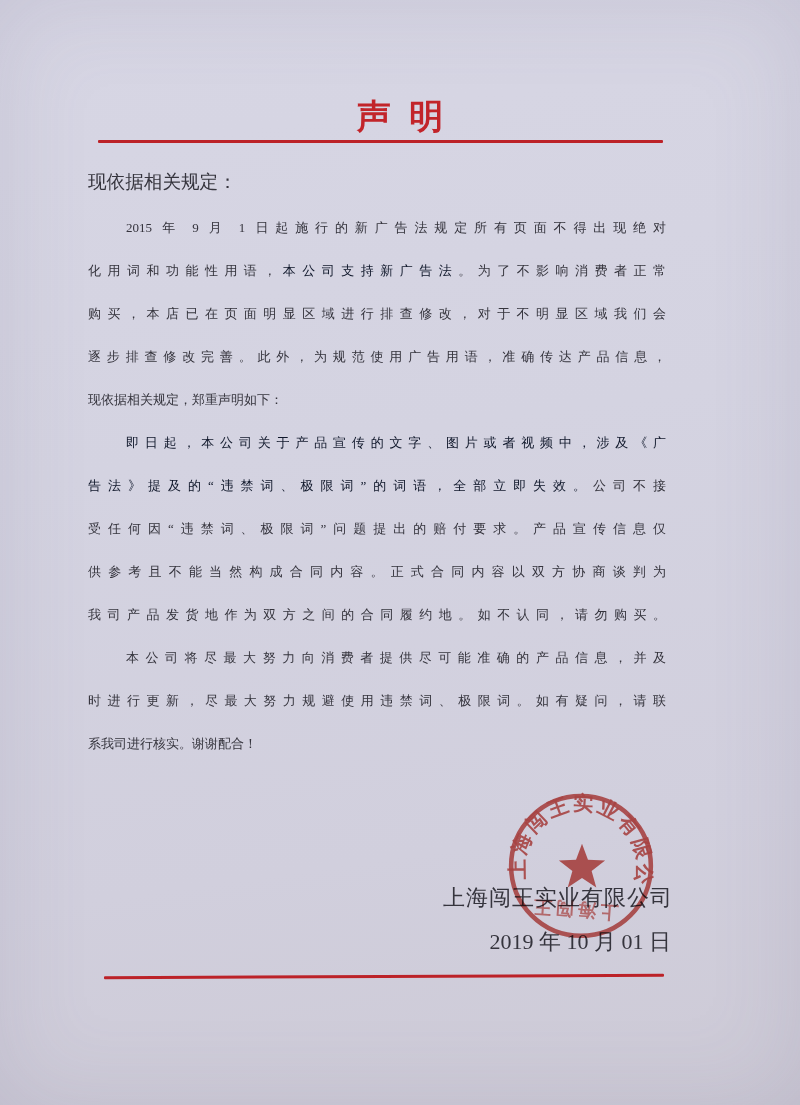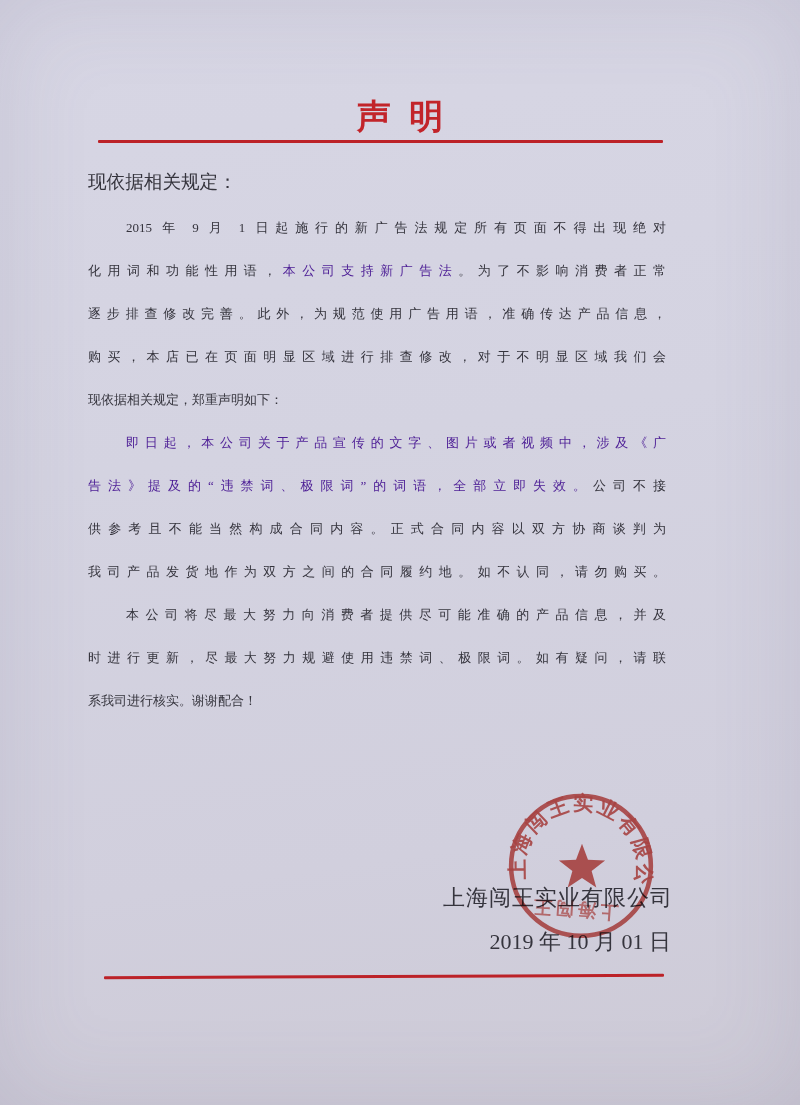--- a/index.html
+++ b/index.html
@@ -22,21 +22,21 @@
   .rule-top{left:98px;top:140px;width:565px;}
   .rule-bottom{left:104px;top:975px;width:560px;transform:rotate(-0.25deg);}
   .greeting{
     position:absolute;left:88px;top:160px;height:43px;line-height:43px;
     font-size:18.6px;
   }
   .content{position:absolute;left:88px;top:206px;width:578px;}
   .line{height:43px;line-height:43px;font-size:13px;}
   .just{text-align:justify;text-align-last:justify;}
   .indent{text-indent:38px;}
-  .red{color:#4c1d95;}
+  .red{color:#0f172a;}
   .sig{
     position:absolute;top:883px;right:127px;
     font-size:22px;letter-spacing:1px;z-index:2;
   }
   .date{
     position:absolute;top:927px;right:129px;
     font-size:22px;z-index:2;
   }
   .stamp{
     position:absolute;left:501px;top:790px;width:162px;height:162px;
@@ -51,25 +51,26 @@
 
 <div class="title">声 明</div>
 
 <div class="rule rule-top"></div>
 
 <div class="greeting">现依据相关规定：</div>
 
 <div class="content">
     <div class="line indent just"><span>2015 年 9 月 1 日起施行的新广告法规定所有页面不得出现绝对</span></div>
     <div class="line just"><span>化用词和功能性用语，</span><span class="red">本公司支持新广告法</span><span>。为了不影响消费者正常</span></div>
+    <div class="line just"><span>购买，本店已在页面明显区域进行排查修改，对于不明显区域我们会</span></div>
     <div class="line just"><span>逐步排查修改完善。此外，为规范使用广告用语，准确传达产品信息，</span></div>
-    <div class="line just"><span>购买，本店已在页面明显区域进行排查修改，对于不明显区域我们会</span></div>
     <div class="line"><span>现依据相关规定，郑重声明如下：</span></div>
     <div class="line indent just"><span class="red">即日起，本公司关于产品宣传的文字、图片或者视频中，涉及《广</span></div>
     <div class="line just"><span class="red">告法》提及的“违禁词、极限词”的词语，全部立即失效。</span><span>公司不接</span></div>
+    <div class="line just"><span>受任何因“违禁词、极限词”问题提出的赔付要求。产品宣传信息仅</span></div>
     <div class="line just"><span>供参考且不能当然构成合同内容。正式合同内容以双方协商谈判为</span></div>
     <div class="line just"><span>我司产品发货地作为双方之间的合同履约地。如不认同，请勿购买。</span></div>
     <div class="line indent just"><span>本公司将尽最大努力向消费者提供尽可能准确的产品信息，并及</span></div>
     <div class="line just"><span>时进行更新，尽最大努力规避使用违禁词、极限词。如有疑问，请联</span></div>
     <div class="line"><span>系我司进行核实。谢谢配合！</span></div>
   </div>
 
 <div class="sig">上海闯王实业有限公司</div>
 <div class="date">2019 年 10 月 01 日</div>
 

